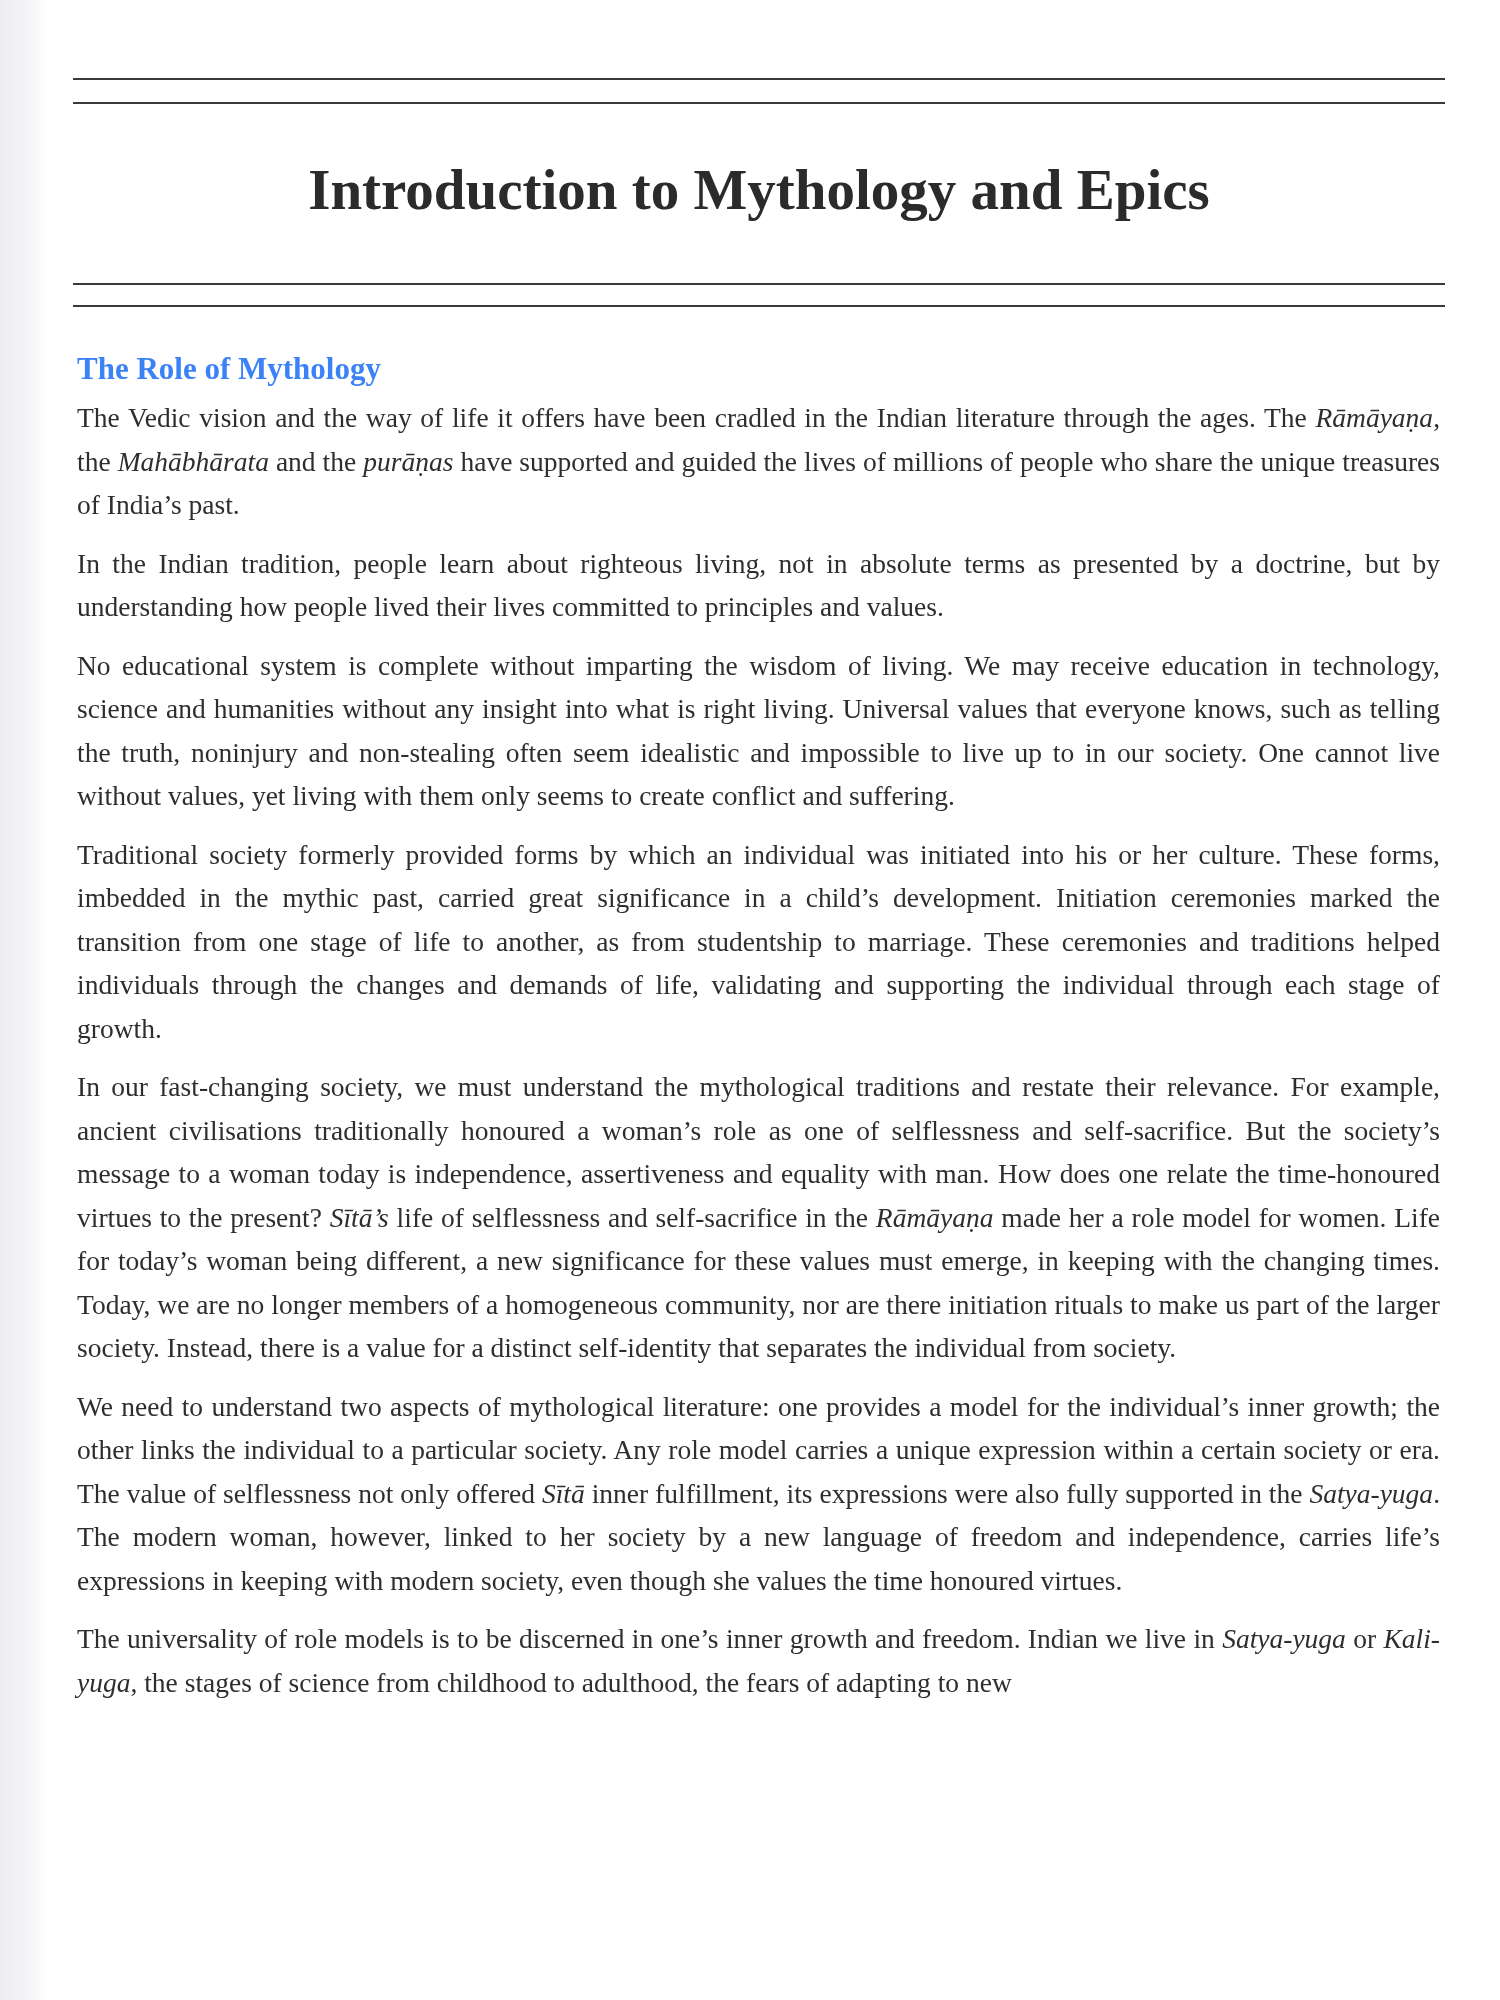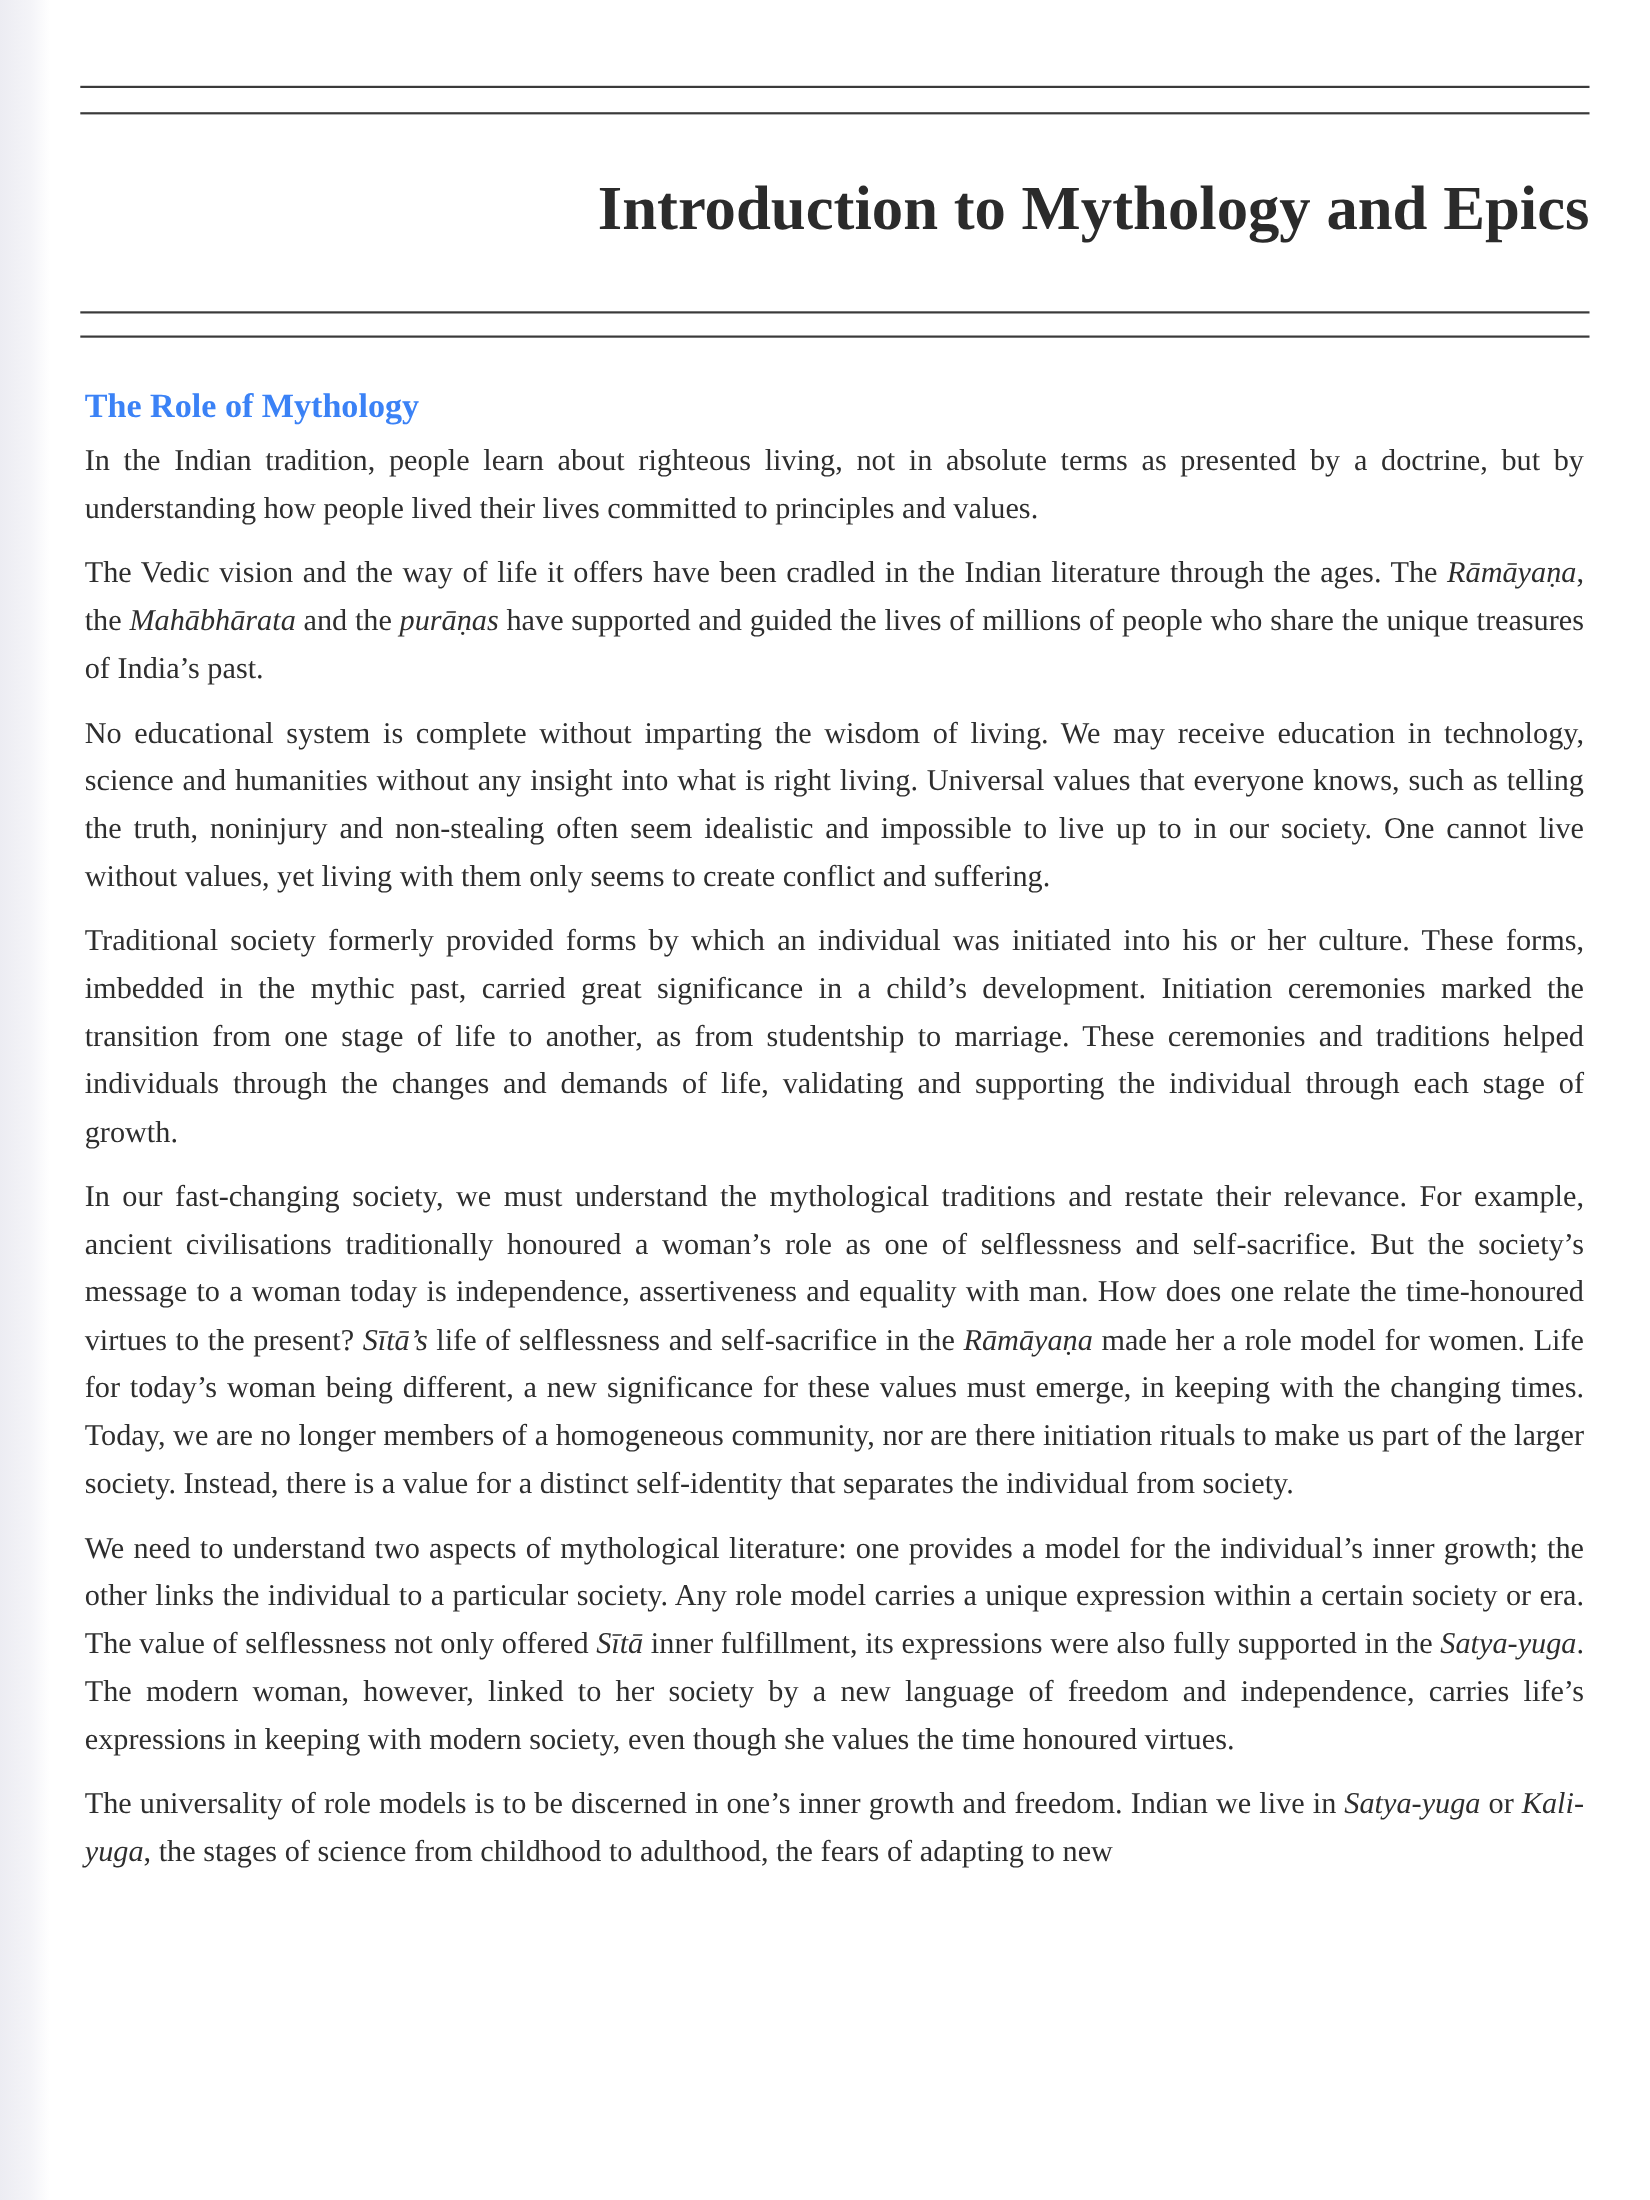--- a/index.html
+++ b/index.html
@@ -17,21 +17,21 @@
   .rule {
     position: absolute; left: 73px; width: 1372px; height: 0;
     border-top: 2px solid #3a3a3a;
   }
   .r1 { top: 78px; }
   .r2 { top: 102px; }
   .r3 { top: 283px; }
   .r4 { top: 305px; }
   .title {
     position: absolute; left: 73px; width: 1372px; top: 155px;
-    text-align: right; font-weight: bold; font-size: 57px; color: #2b2b2b;
+    text-align: center; font-weight: bold; font-size: 57px; color: #2b2b2b;
     line-height: 70px; margin: 0;
   }
   .content {
     position: absolute; left: 77px; width: 1363px; top: 348px;
   }
   .section-heading {
     font-weight: bold; font-size: 31px; color: #3b82f6; margin: 0 0 6px 0;
     line-height: 42px;
   }
   .para {
@@ -49,21 +49,21 @@
 <div class="rule r2"></div>
 
 <h1 class="title">Introduction to Mythology and Epics</h1>
 
 <div class="rule r3"></div>
 <div class="rule r4"></div>
 
 <div class="content">
   <h2 class="section-heading">The Role of Mythology</h2>
   <div id="paragraphs">
+      <p class="para"><span>The Vedic vision and the way of life it offers have been cradled in the Indian literature through the ages. The </span><i>Rāmāyaṇa</i><span>, the </span><i>Mahābhārata</i><span> and the </span><i>purāṇas</i><span> have supported and guided the lives of millions of people who share the unique treasures of India’s past.</span></p>
       <p class="para"><span>In the Indian tradition, people learn about righteous living, not in absolute terms as presented by a doctrine, but by understanding how people lived their lives committed to principles and values.</span></p>
-      <p class="para"><span>The Vedic vision and the way of life it offers have been cradled in the Indian literature through the ages. The </span><i>Rāmāyaṇa</i><span>, the </span><i>Mahābhārata</i><span> and the </span><i>purāṇas</i><span> have supported and guided the lives of millions of people who share the unique treasures of India’s past.</span></p>
       <p class="para"><span>No educational system is complete without imparting the wisdom of living. We may receive education in technology, science and humanities without any insight into what is right living. Universal values that everyone knows, such as telling the truth, noninjury and non-stealing often seem idealistic and impossible to live up to in our society. One cannot live without values, yet living with them only seems to create conflict and suffering.</span></p>
       <p class="para"><span>Traditional society formerly provided forms by which an individual was initiated into his or her culture. These forms, imbedded in the mythic past, carried great significance in a child’s development. Initiation ceremonies marked the transition from one stage of life to another, as from studentship to marriage. These ceremonies and traditions helped individuals through the changes and demands of life, validating and supporting the individual through each stage of growth.</span></p>
       <p class="para"><span>In our fast-changing society, we must understand the mythological traditions and restate their relevance. For example, ancient civilisations traditionally honoured a woman’s role as one of selflessness and self-sacrifice. But the society’s message to a woman today is independence, assertiveness and equality with man. How does one relate the time-honoured virtues to the present? </span><i>Sītā’s</i><span> life of selflessness and self-sacrifice in the </span><i>Rāmāyaṇa</i><span> made her a role model for women. Life for today’s woman being different, a new significance for these values must emerge, in keeping with the changing times. Today, we are no longer members of a homogeneous community, nor are there initiation rituals to make us part of the larger society. Instead, there is a value for a distinct self-identity that separates the individual from society.</span></p>
       <p class="para"><span>We need to understand two aspects of mythological literature: one provides a model for the individual’s inner growth; the other links the individual to a particular society. Any role model carries a unique expression within a certain society or era. The value of selflessness not only offered </span><i>Sītā</i><span> inner fulfillment, its expressions were also fully supported in the </span><i>Satya-yuga</i><span>. The modern woman, however, linked to her society by a new language of freedom and independence, carries life’s expressions in keeping with modern society, even though she values the time honoured virtues.</span></p>
       <p class="para"><span>The universality of role models is to be discerned in one’s inner growth and freedom. Indian we live in </span><i>Satya-yuga</i><span> or </span><i>Kali-yuga</i><span>, the stages of science from childhood to adulthood, the fears of adapting to new</span></p>
     </div>
 </div>
 
 </body></html>

